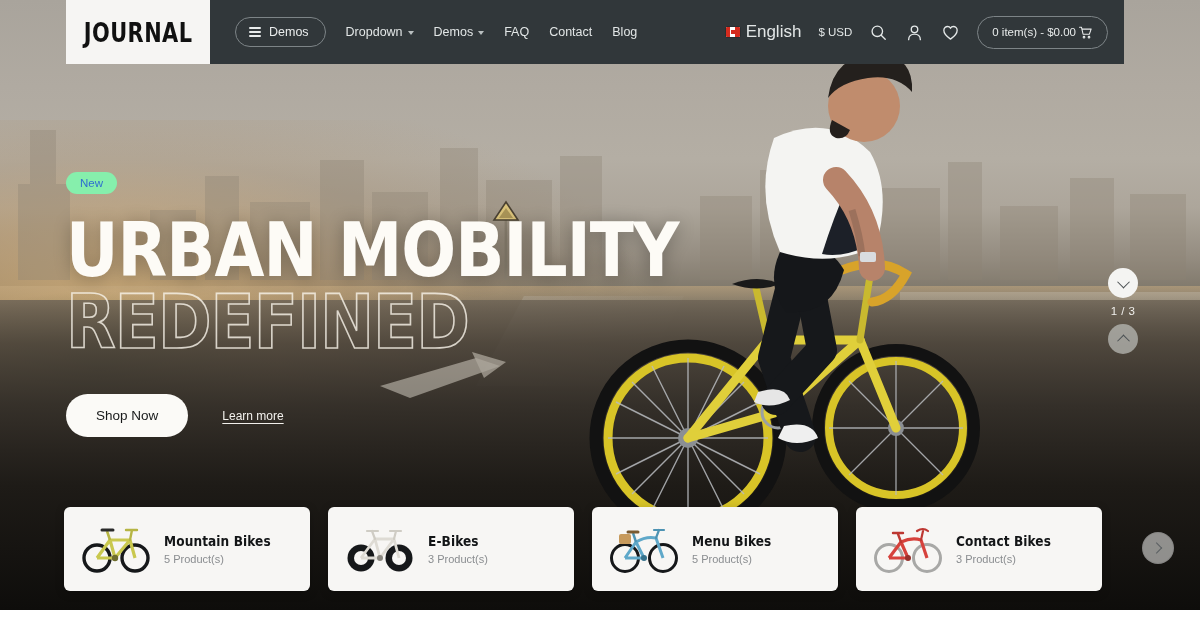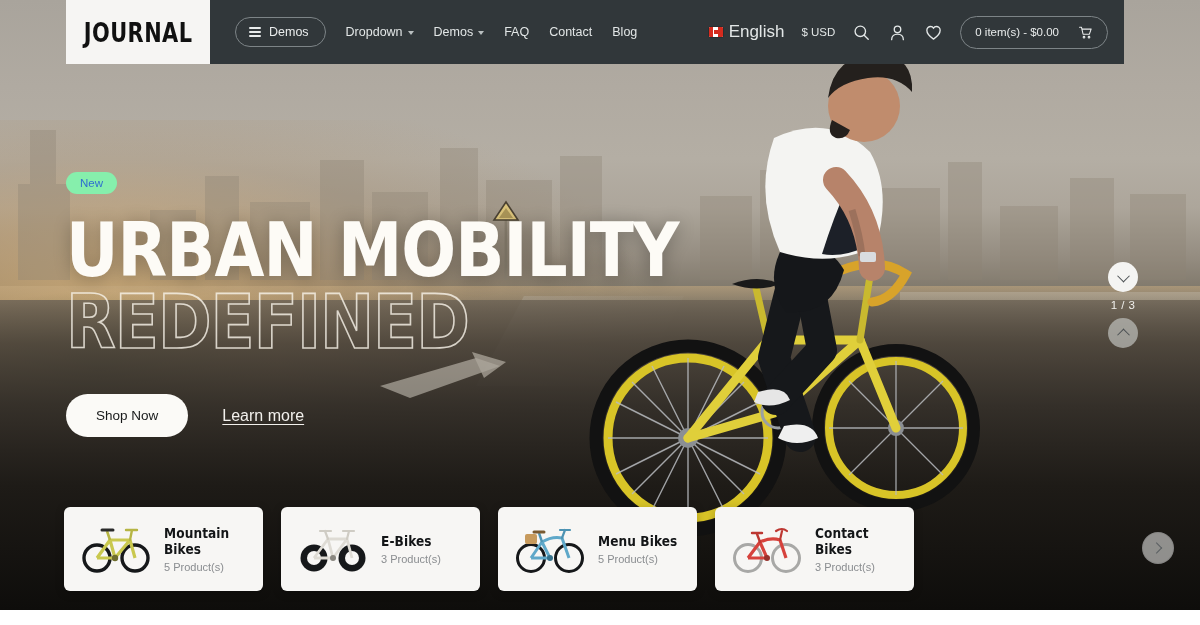--- a/index.html
+++ b/index.html
@@ -125,21 +125,21 @@
   .flag::before, .flag::after {
     content:""; position:absolute; top:0; bottom:0; width:4.2px; background:#d52b1e;
   }
   .flag::before { left: 0; }
   .flag::after  { right: 0; }
   .flag i { position:absolute; left:50%; top:50%; transform:translate(-50%,-50%);
             width:4px; height:4px; background:#d52b1e; }
   .currency { color: #e2e6e6; font-size: 11.5px; cursor: pointer; }
   .hicon { width: 19px; height: 19px; color: #e4e8e8; cursor: pointer; display:block; }
   .cart-pill {
-    display: flex; align-items: center; gap: 19px;
+    display: flex; align-items: center; gap: 2px;
     border: 1px solid #7d8487; border-radius: 20px; padding: 8px 14px;
     color: #e9ecec; font-size: 11.5px; cursor: pointer; white-space: nowrap; text-align: center;
   }
 
   
   .hero-content { position: absolute; left: 66px; top: 172px; z-index: 20; }
   .badge-new {
     display: inline-block; background: #86efac; color: #2f6fd0;
     font-size: 11.5px; padding: 5px 14px; border-radius: 14px; font-weight: 400;
   }
@@ -158,44 +158,44 @@
     -webkit-text-stroke: 1.6px rgba(246,242,232,.82);
     transform: scaleX(.97); transform-origin: left;
   }
   .cta-row { margin-top: 38px; display: flex; align-items: center; gap: 34px; }
   .btn-shop {
     background: #fbfaf7; color: #17191a; border: none; border-radius: 26px;
     padding: 14px 30px; font-size: 13.5px; cursor: pointer;
     font-family: "Liberation Sans", sans-serif;
   }
   .link-learn {
-    color: #f2f0ec; font-size: 16px; text-decoration: underline;
+    color: #f2f0ec; font-size: 12px; text-decoration: underline;
     text-underline-offset: 3px; cursor: pointer;
   }
 
   
   .slider-nav {
-    position: absolute; right: 62px; top: 262px; z-index: 25;
+    position: absolute; right: 62px; top: 268px; z-index: 25;
     display: flex; flex-direction: column; align-items: center; gap: 7px;
   }
   .snav-btn {
     width: 30px; height: 30px; border-radius: 50%;
     display: flex; align-items: center; justify-content: center; cursor: pointer;
     border: none;
   }
   .snav-next { background: #f4f4f2; }
   .snav-prev { background: rgba(188,190,186,.72); }
   .snav-count { color: #f0efec; font-size: 11.5px; letter-spacing: .4px; }
   .chev { width: 9px; height: 9px; border-right: 1.7px solid #4a4f52; border-bottom: 1.7px solid #4a4f52; }
   .chev.down { transform: rotate(45deg) translate(-1px,-1px); }
   .chev.up   { transform: rotate(-135deg) translate(-1px,-1px); }
 
   
   .cards {
-    position: absolute; left: 64px; top: 507px; width: 850px; height: 84px;
+    position: absolute; left: 64px; top: 507px; width: 1038px; height: 84px;
     display: flex; gap: 18px; z-index: 22;
   }
   .card {
     flex: 1 1 0; background: #f7f6f4; border-radius: 6px;
     display: flex; align-items: center; padding: 0 14px; gap: 10px;
     box-shadow: 0 2px 10px rgba(0,0,0,.22); cursor: pointer; overflow: hidden;
   }
   .card-thumb { width: 76px; height: 54px; flex: 0 0 76px; position: relative; }
   .card-title {
     font-family: "Liberation Sans Narrow", "DejaVu Sans Condensed", "Liberation Sans", sans-serif;

